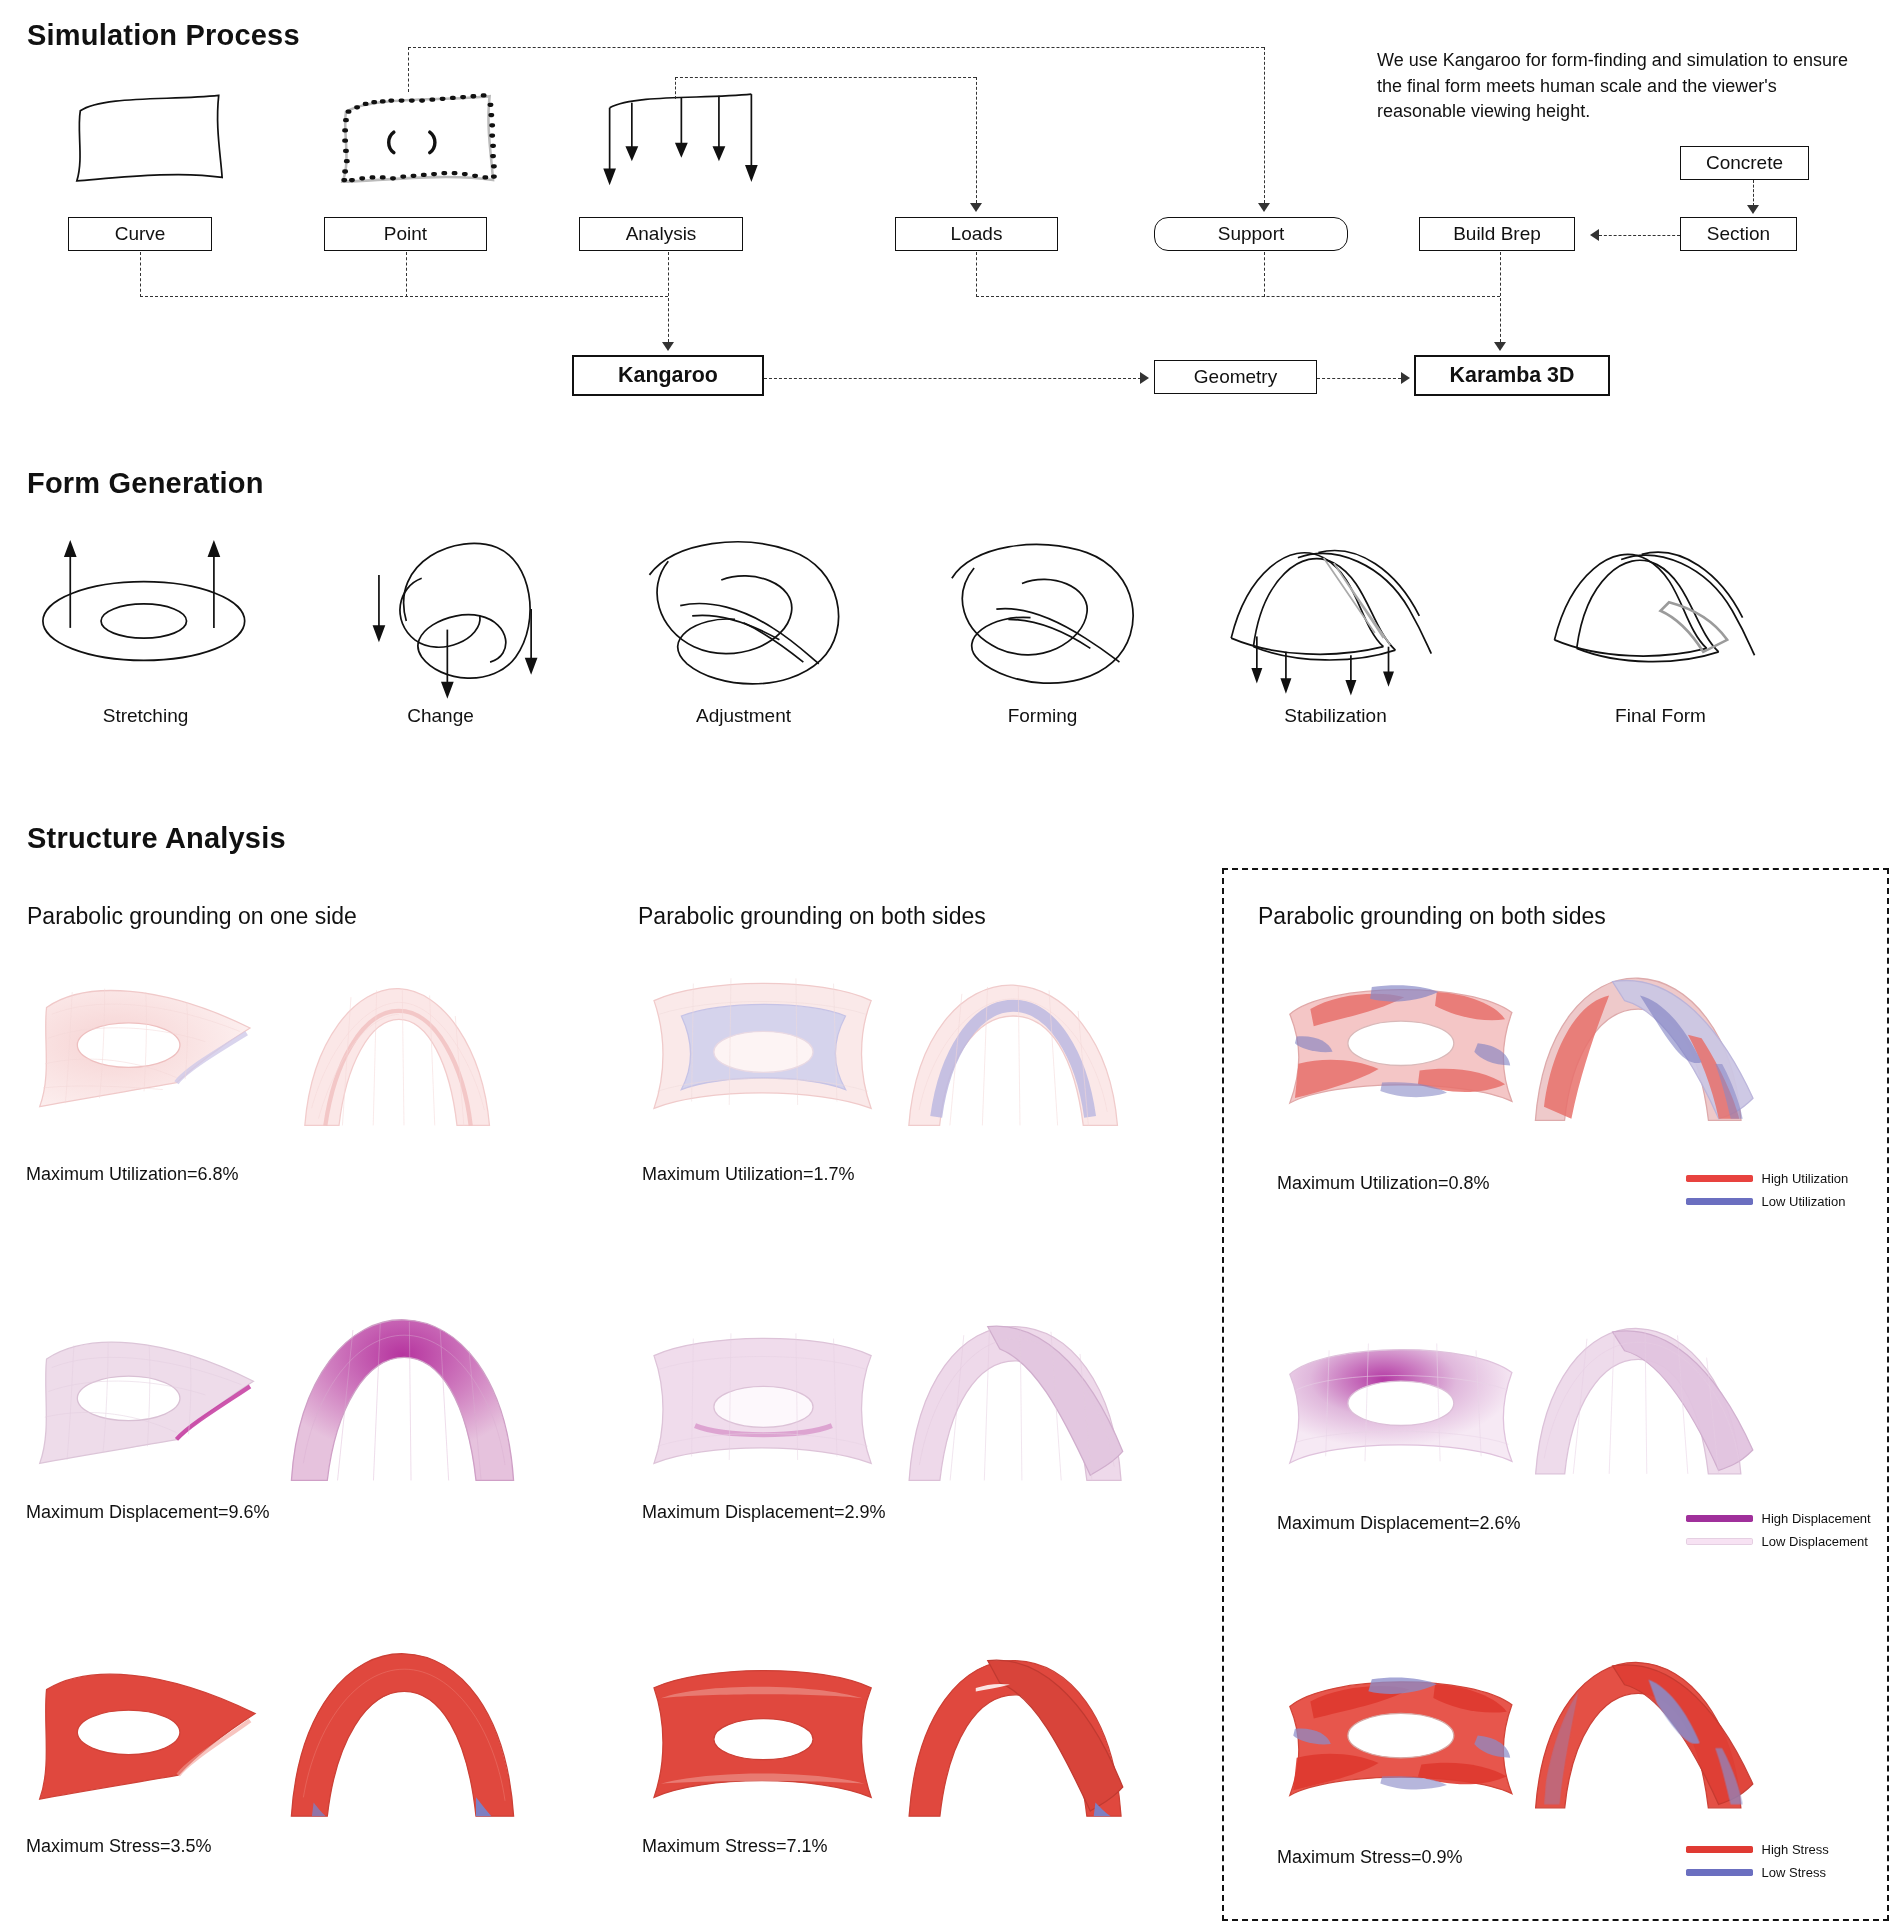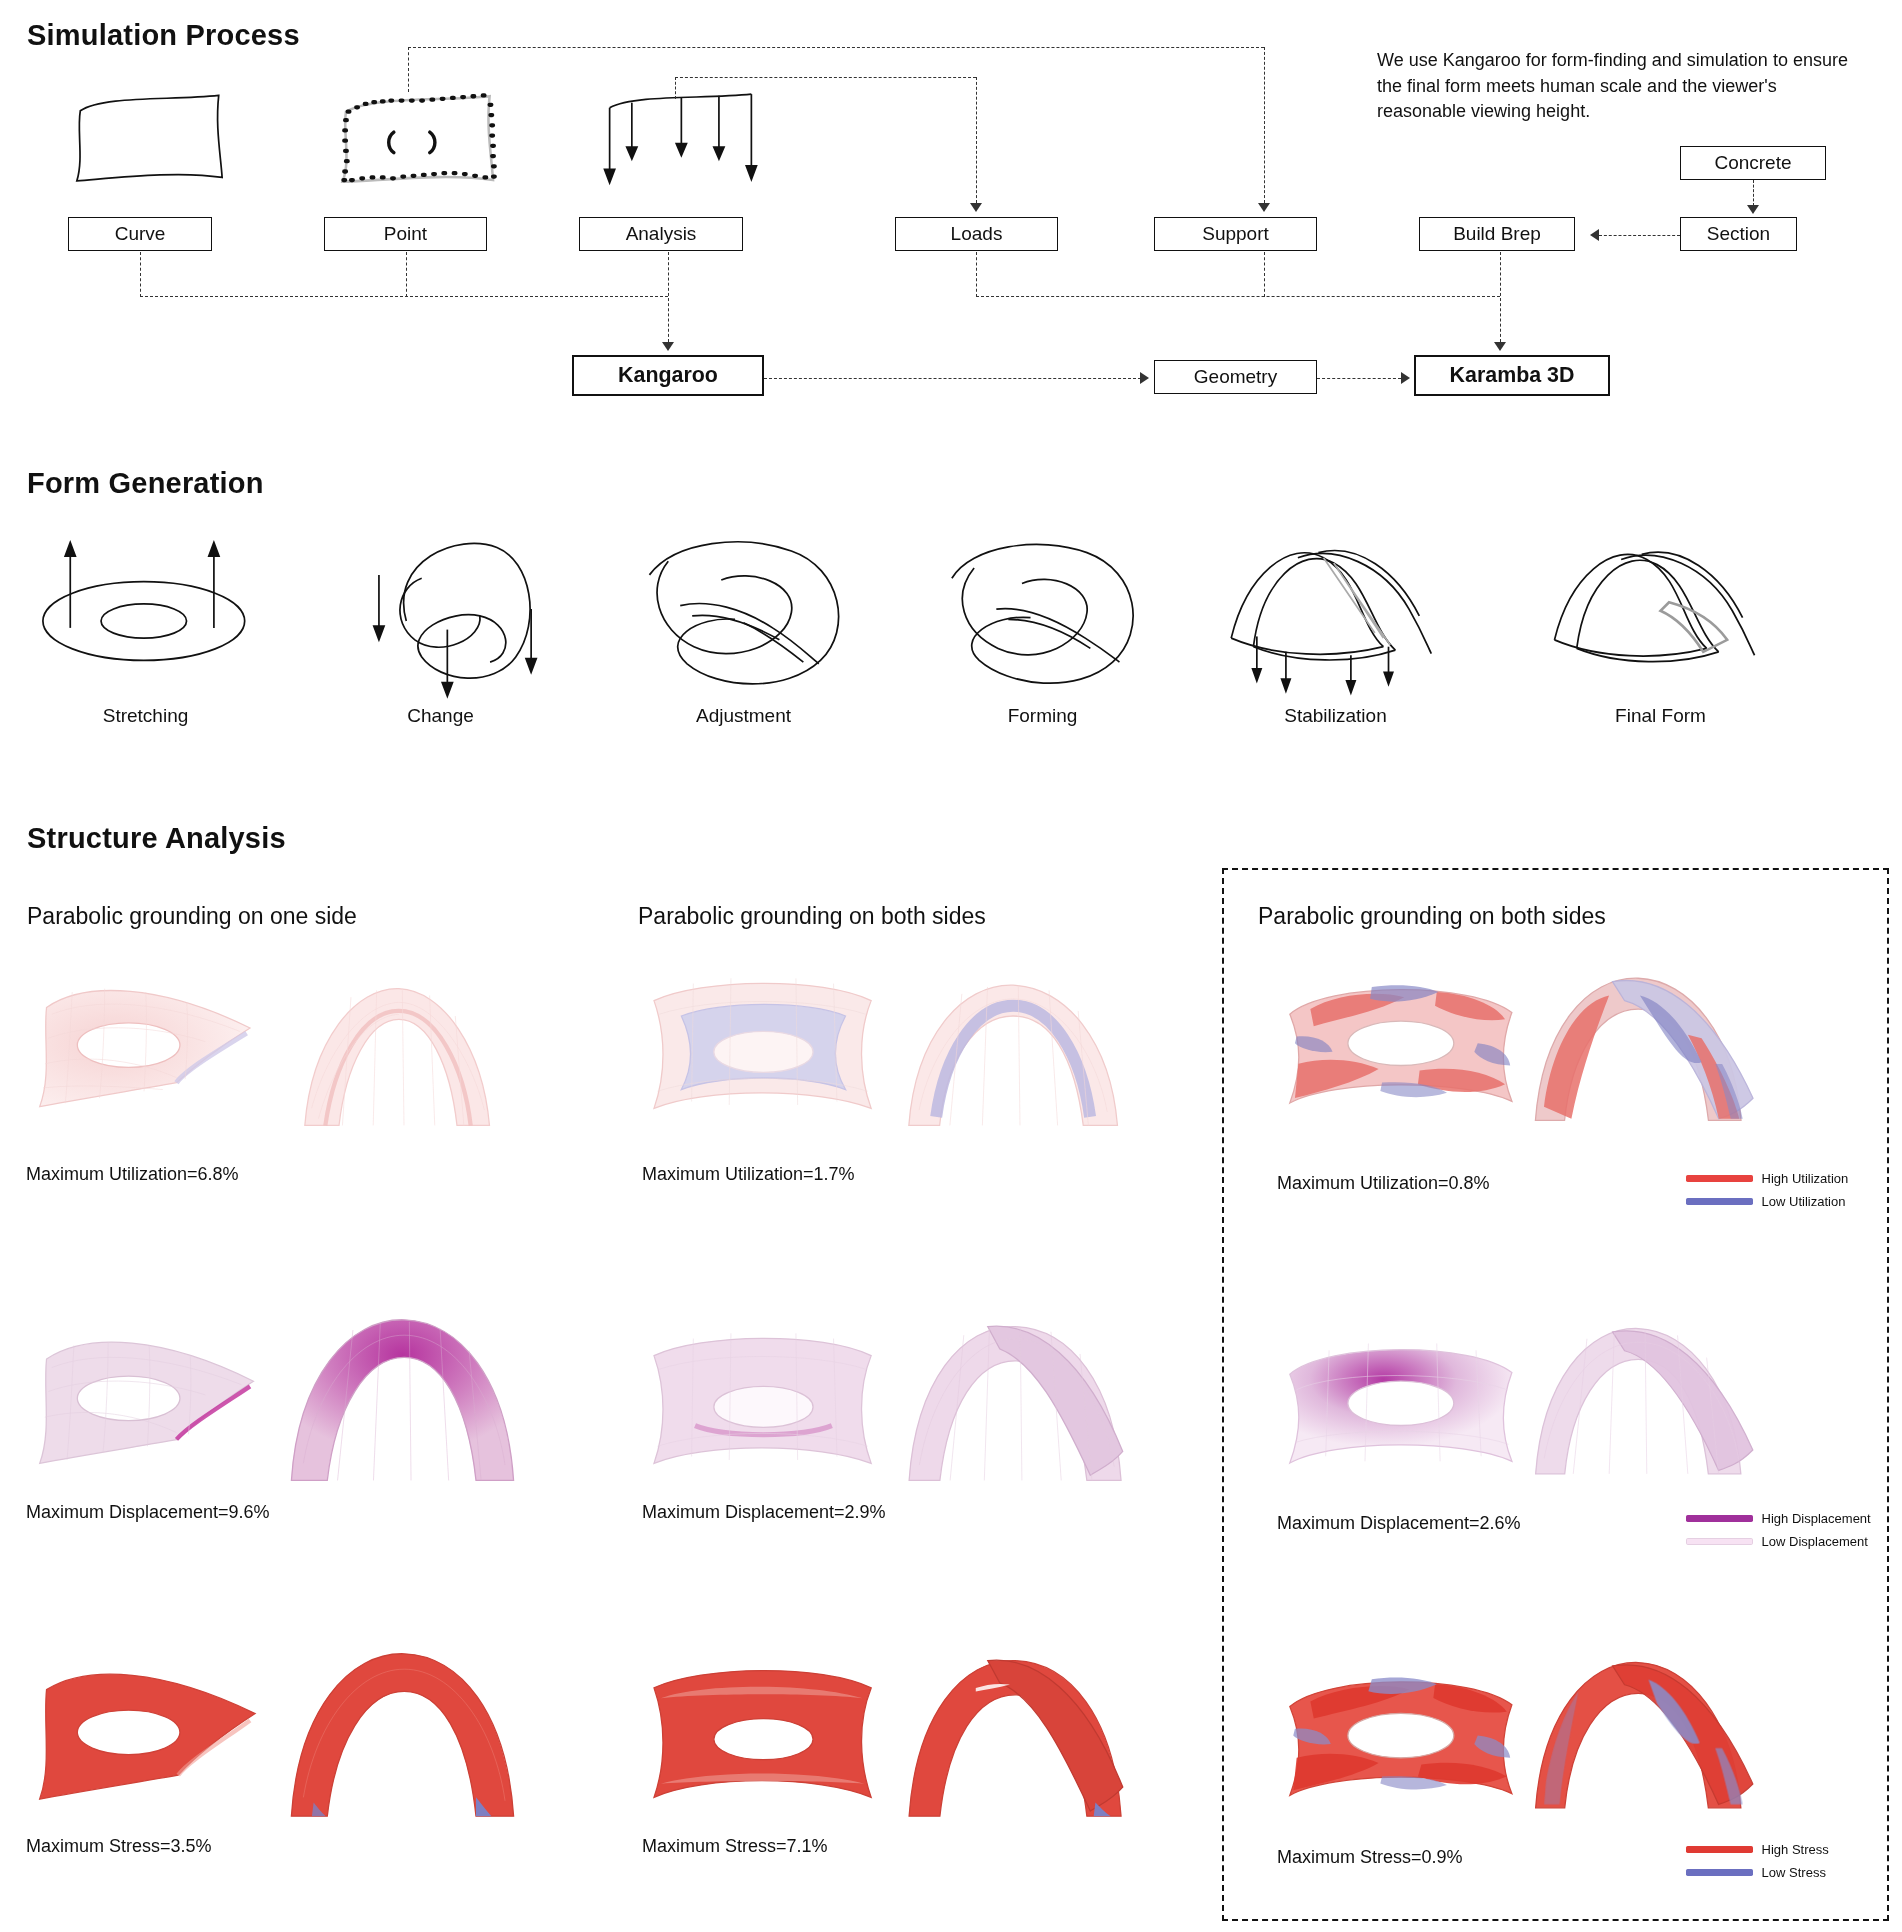--- a/index.html
+++ b/index.html
@@ -130,23 +130,23 @@
         <path d="M178,6 L178,92" fill="none"></path>
           <polygon points="178,106 172,90 184,90"></polygon>
       </g>
     </svg>
   </div>
 
   <div class="nodebox" style="left:68px;  top:217px; width:144px;">Curve</div>
   <div class="nodebox" style="left:324px; top:217px; width:163px;">Point</div>
   <div class="nodebox" style="left:579px; top:217px; width:164px;">Analysis</div>
   <div class="nodebox" style="left:895px;top:217px; width:163px;">Loads</div>
-  <div class="nodebox" style="left:1154px;top:217px; width:163px;">Support</div>
+  <div class="nodebox" style="left:1154px;top:217px; width:194px;border-radius:14px;">Support</div>
   <div class="nodebox" style="left:1419px;top:217px; width:156px;">Build Brep</div>
-  <div class="nodebox" style="left:1680px;top:146px; width:146px;">Concrete</div>
+  <div class="nodebox" style="left:1680px;top:146px; width:129px;">Concrete</div>
   <div class="nodebox" style="left:1680px;top:217px; width:117px;">Section</div>
 
   <div class="nodebox bold" style="left:572px; top:355px; width:192px;">Kangaroo</div>
   <div class="nodebox" style="left:1154px; top:360px; width:163px;">Geometry</div>
   <div class="nodebox bold" style="left:1414px; top:355px; width:196px;">Karamba 3D</div>
 
   <div class="dv" style="left:408px; top:47px;  height:45px;"></div>
   <div class="dh" style="left:408px; top:47px;  width:856px;"></div>
   <div class="dv" style="left:1264px;top:47px;  height:156px;"></div>
   <div class="arrowhead arr-down" style="left:1258px; top:203px;"></div>

